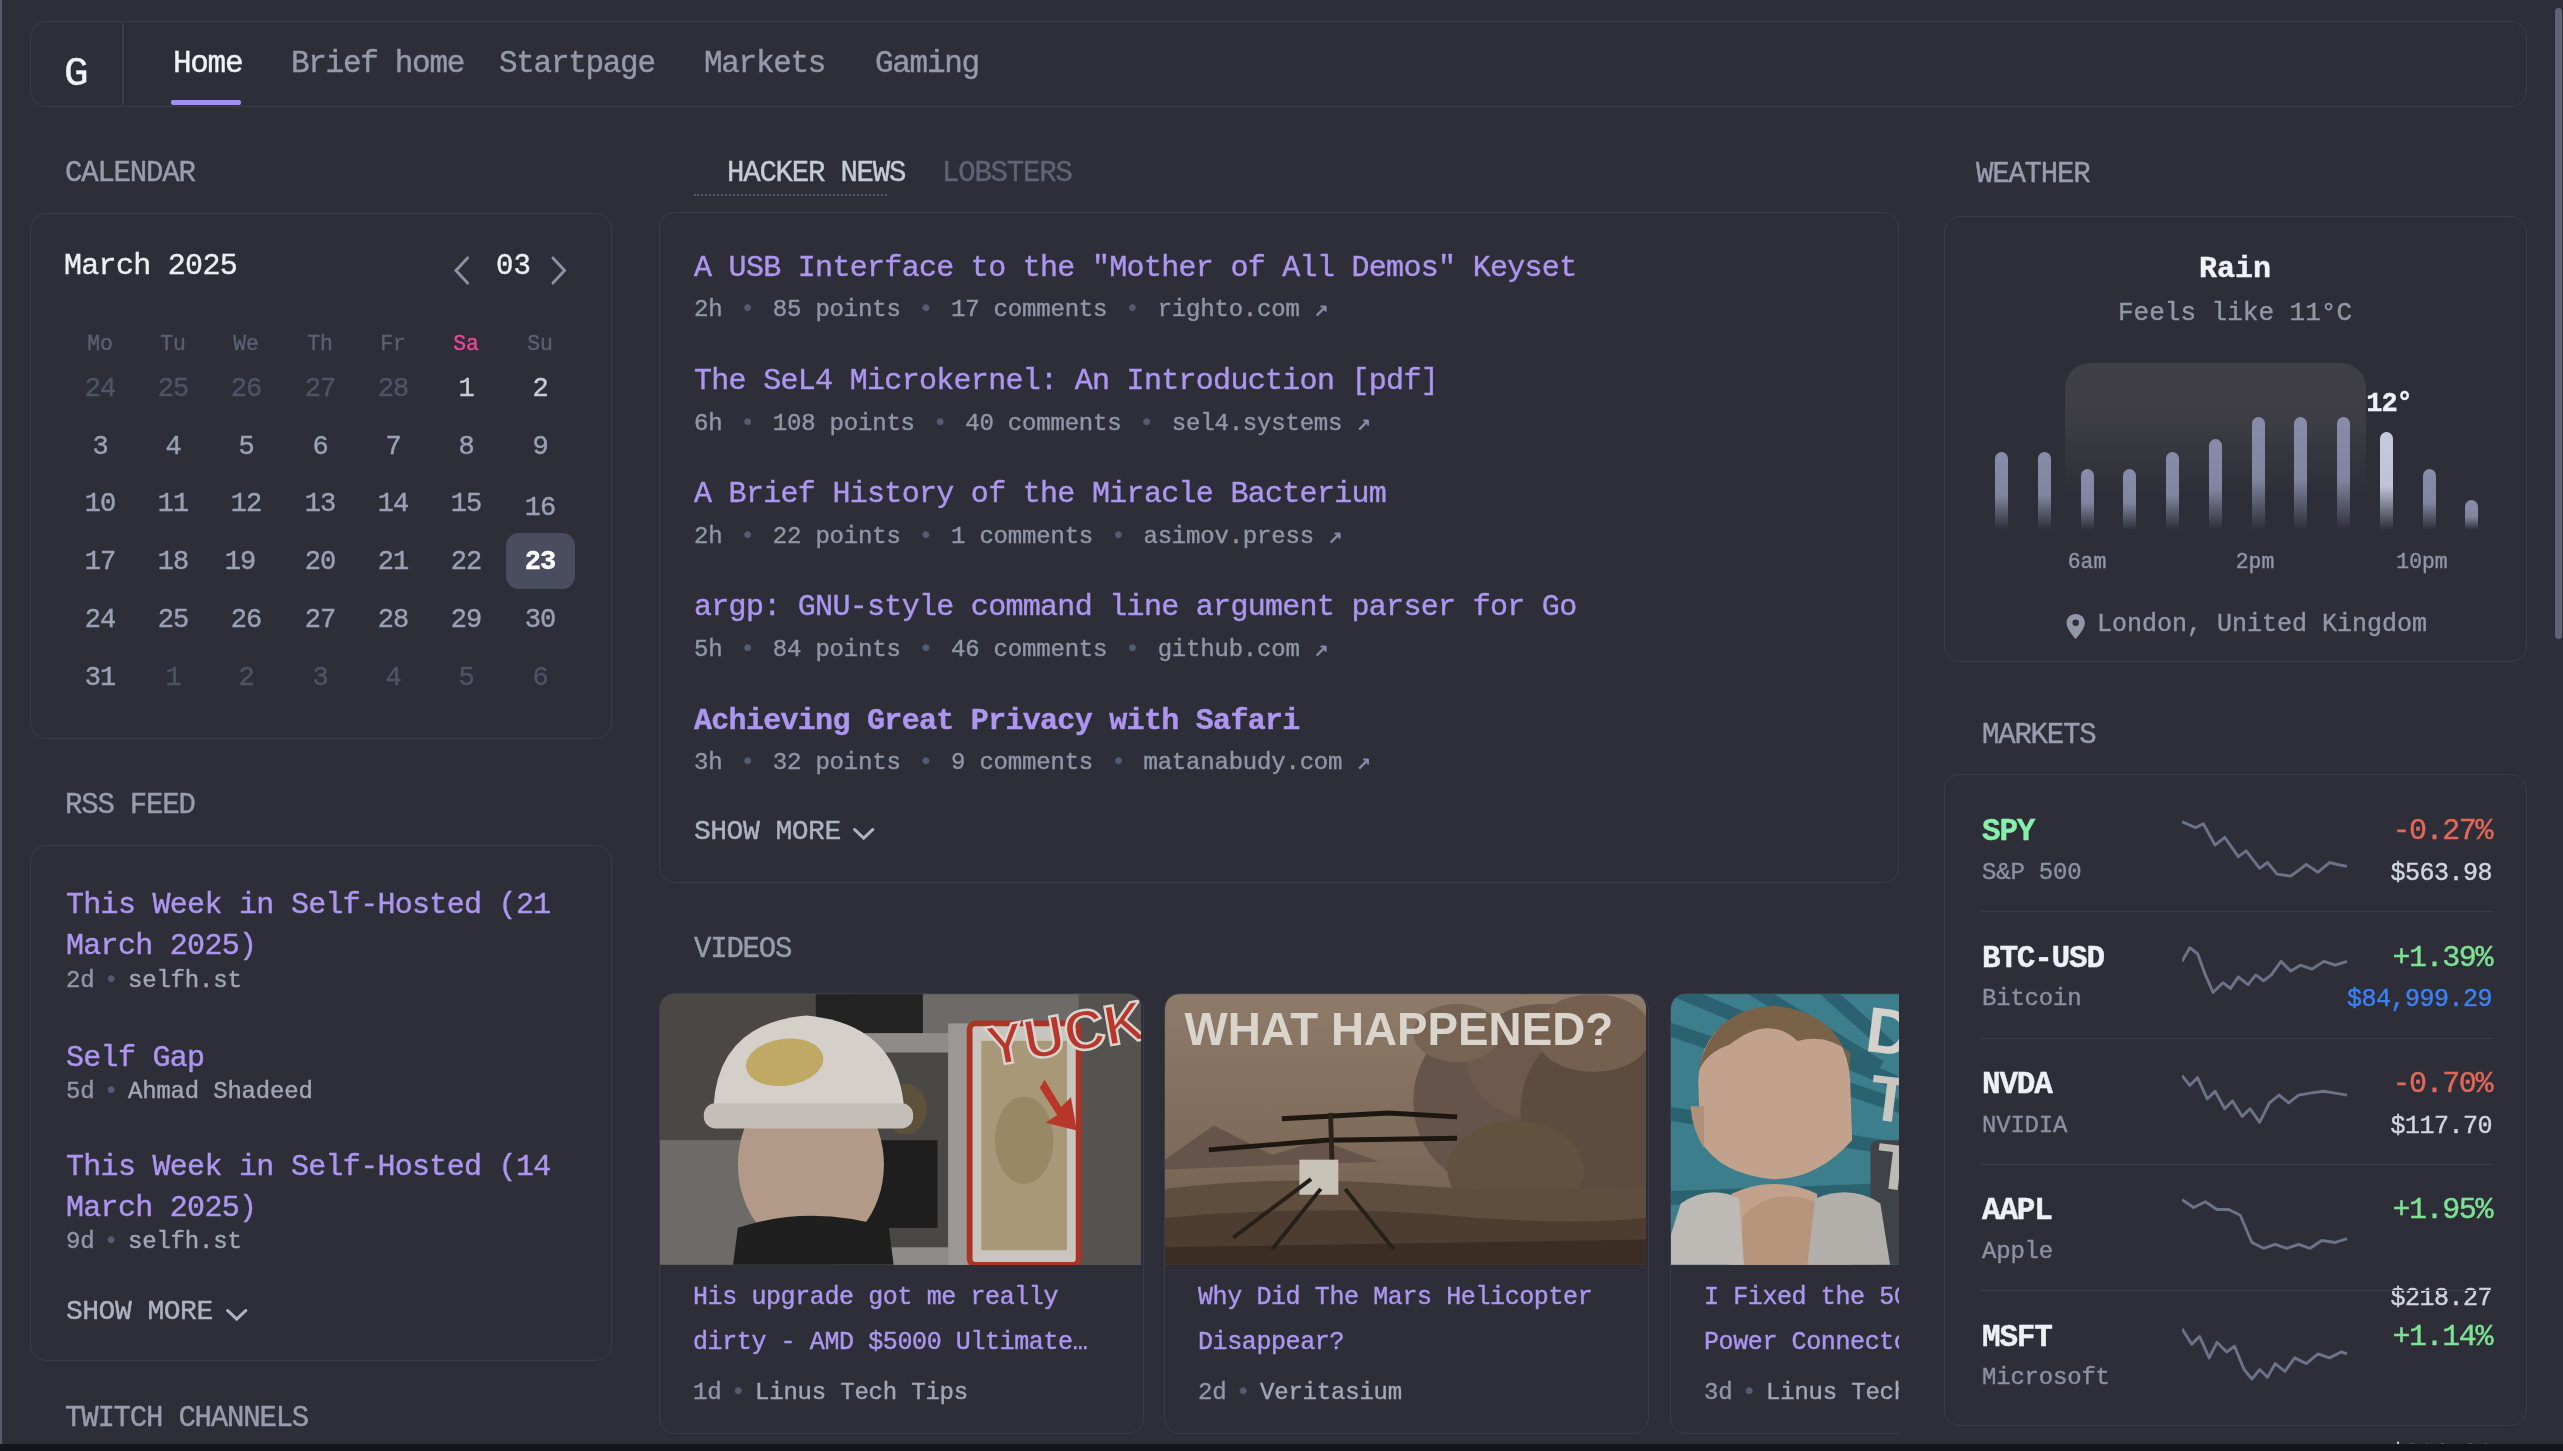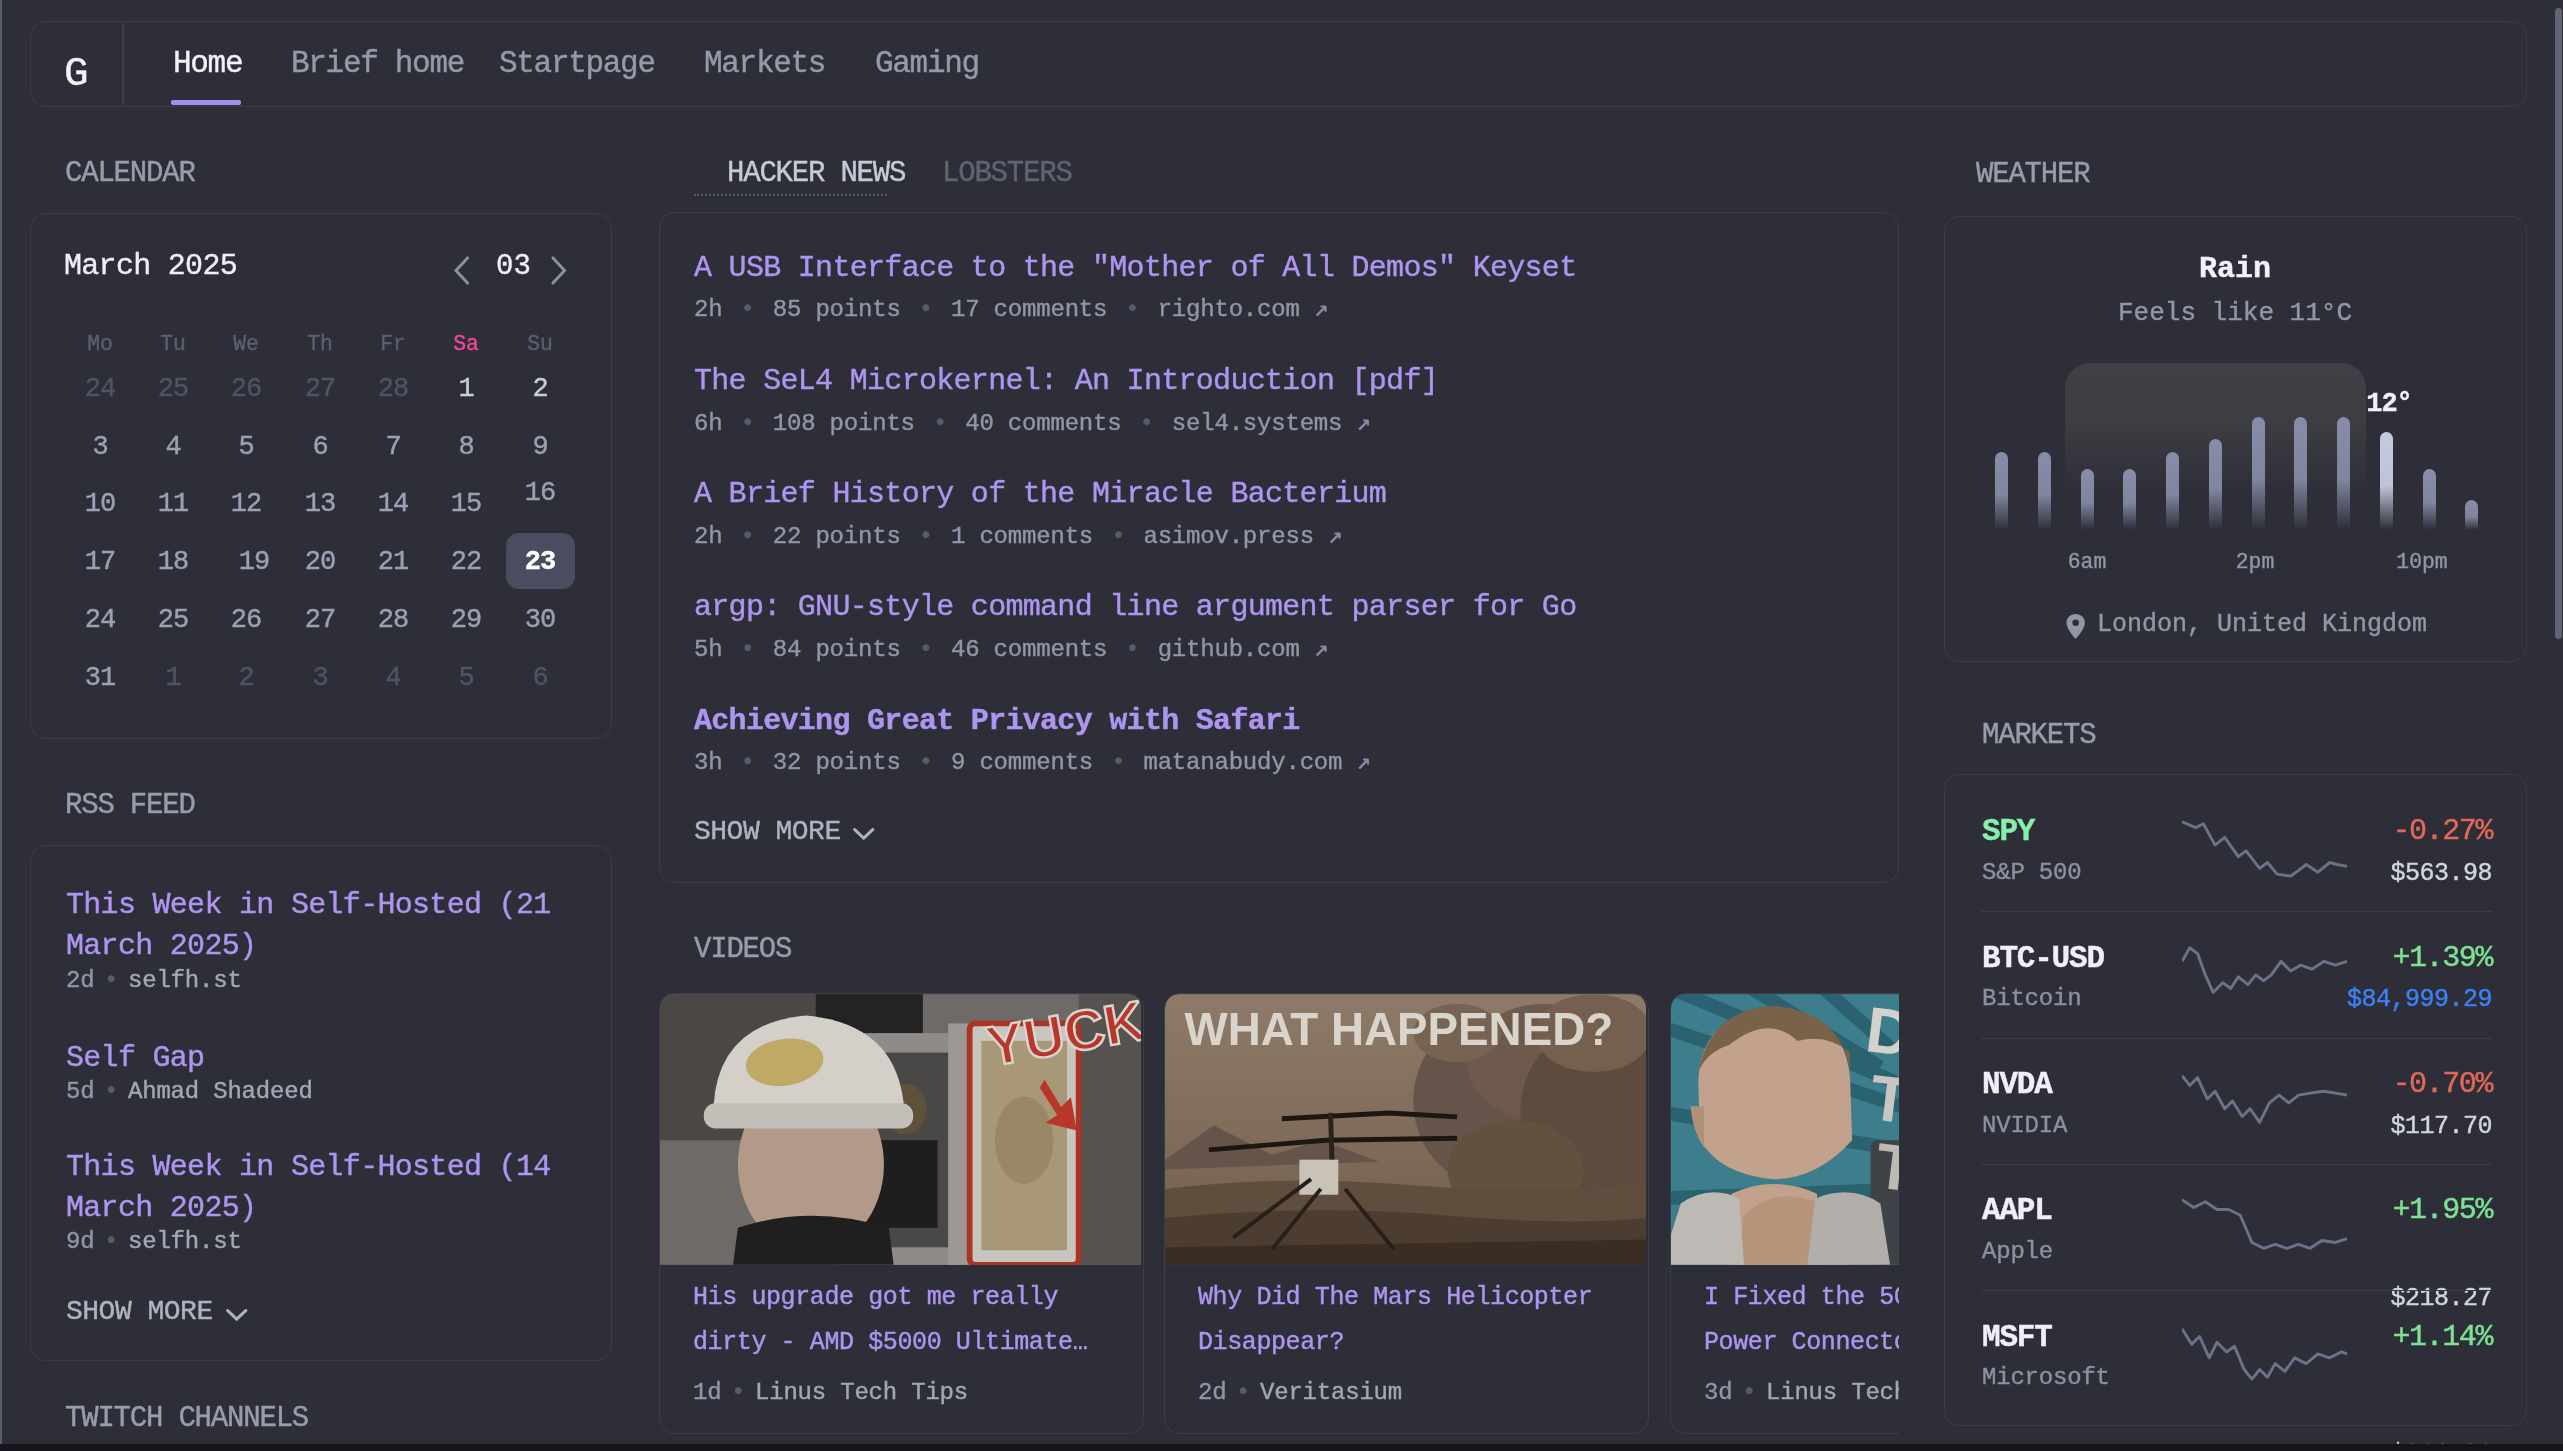--- a/index.html
+++ b/index.html
@@ -83,24 +83,24 @@
     <div class="t" style="left:320px; top:434px; font-size:27px; letter-spacing:-1px; color:#9ba1b5; transform:translateX(-50%);">6</div>
     <div class="t" style="left:393px; top:434px; font-size:27px; letter-spacing:-1px; color:#9ba1b5; transform:translateX(-50%);">7</div>
     <div class="t" style="left:466px; top:434px; font-size:27px; letter-spacing:-1px; color:#9ba1b5; transform:translateX(-50%);">8</div>
     <div class="t" style="left:540px; top:434px; font-size:27px; letter-spacing:-1px; color:#9ba1b5; transform:translateX(-50%);">9</div>
     <div class="t" style="left:100px; top:491px; font-size:27px; letter-spacing:-1px; color:#9ba1b5; transform:translateX(-50%);">10</div>
     <div class="t" style="left:173px; top:491px; font-size:27px; letter-spacing:-1px; color:#9ba1b5; transform:translateX(-50%);">11</div>
     <div class="t" style="left:246px; top:491px; font-size:27px; letter-spacing:-1px; color:#9ba1b5; transform:translateX(-50%);">12</div>
     <div class="t" style="left:320px; top:491px; font-size:27px; letter-spacing:-1px; color:#9ba1b5; transform:translateX(-50%);">13</div>
     <div class="t" style="left:393px; top:491px; font-size:27px; letter-spacing:-1px; color:#9ba1b5; transform:translateX(-50%);">14</div>
     <div class="t" style="left:466px; top:491px; font-size:27px; letter-spacing:-1px; color:#9ba1b5; transform:translateX(-50%);">15</div>
-    <div class="t" style="left:540px; top:480px; font-size:27px; letter-spacing:-1px; color:#9ba1b5; transform:translateX(-50%);text-align:right;">16</div>
+    <div class="t" style="left:540px; top:495px; font-size:27px; letter-spacing:-1px; color:#9ba1b5; transform:translateX(-50%);text-align:right;">16</div>
     <div class="t" style="left:100px; top:549px; font-size:27px; letter-spacing:-1px; color:#9ba1b5; transform:translateX(-50%);">17</div>
     <div class="t" style="left:173px; top:549px; font-size:27px; letter-spacing:-1px; color:#9ba1b5; transform:translateX(-50%);">18</div>
-    <div class="t" style="left:254px; top:549px; font-size:27px; letter-spacing:-1px; color:#9ba1b5; transform:translateX(-50%);">19</div>
+    <div class="t" style="left:240px; top:549px; font-size:27px; letter-spacing:-1px; color:#9ba1b5; transform:translateX(-50%);">19</div>
     <div class="t" style="left:320px; top:549px; font-size:27px; letter-spacing:-1px; color:#9ba1b5; transform:translateX(-50%);">20</div>
     <div class="t" style="left:393px; top:549px; font-size:27px; letter-spacing:-1px; color:#9ba1b5; transform:translateX(-50%);">21</div>
     <div class="t" style="left:466px; top:549px; font-size:27px; letter-spacing:-1px; color:#9ba1b5; transform:translateX(-50%);">22</div>
     <div style="position:absolute; left:506px; top:533px; width:69px; height:56px; background:#4a4d5f; border-radius:12.7px;"></div>
     <div class="t" style="left:540px; top:549px; font-size:27px; letter-spacing:-1px; font-weight:bold; color:#ffffff; transform:translateX(-50%);">23</div>
     <div class="t" style="left:100px; top:607px; font-size:27px; letter-spacing:-1px; color:#9ba1b5; transform:translateX(-50%);">24</div>
     <div class="t" style="left:173px; top:607px; font-size:27px; letter-spacing:-1px; color:#9ba1b5; transform:translateX(-50%);">25</div>
     <div class="t" style="left:246px; top:607px; font-size:27px; letter-spacing:-1px; color:#9ba1b5; transform:translateX(-50%);">26</div>
     <div class="t" style="left:320px; top:607px; font-size:27px; letter-spacing:-1px; color:#9ba1b5; transform:translateX(-50%);">27</div>
     <div class="t" style="left:393px; top:607px; font-size:27px; letter-spacing:-1px; color:#9ba1b5; transform:translateX(-50%);">28</div>

